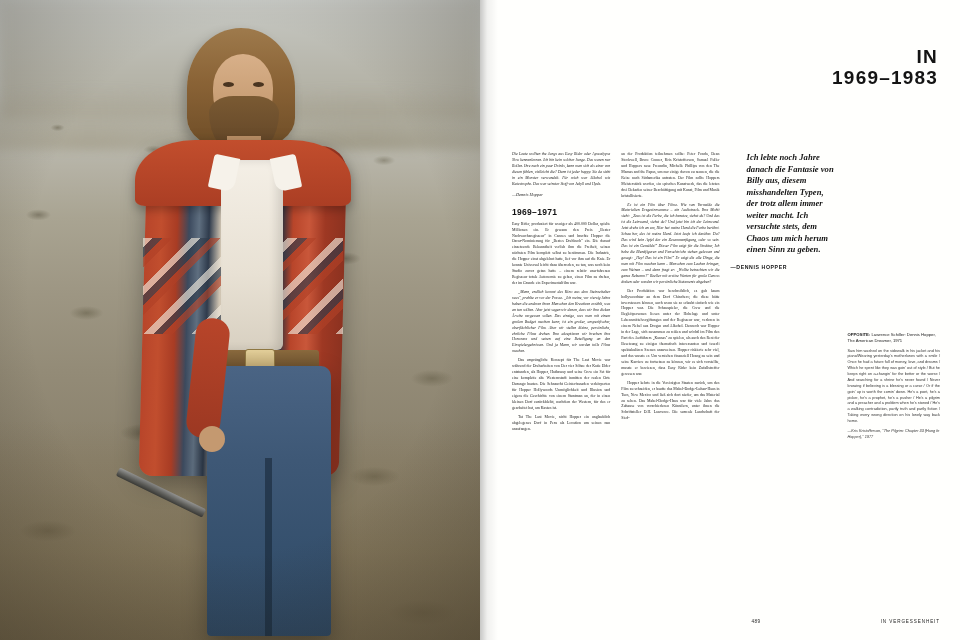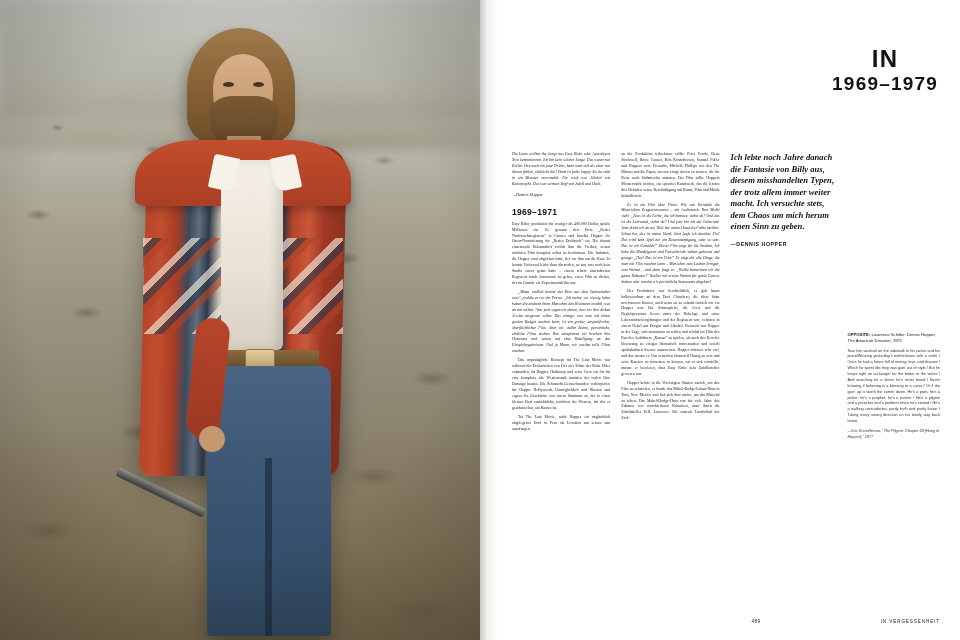--- a/index.html
+++ b/index.html
@@ -245,21 +245,21 @@
     position: absolute;
     right: 22px;
     top: 46px;
     text-align: right;
     font-family: "Liberation Sans", sans-serif;
     font-weight: 700;
     letter-spacing: 1.2px;
     color: #141414;
     line-height: 1.12;
   }
-  .headline .l1 { font-size: 24px; text-align: center; }
+  .headline .l1 { font-size: 19px; }
   .headline .l2 { font-size: 19px; }
   .headline .l3 { font-size: 19px; }
 
   .cols {
     position: absolute;
     left: 32px;
     right: 20px;
     top: 152px;
     bottom: 40px;
     display: flex;
@@ -295,21 +295,21 @@
     letter-spacing: .3px;
   }
 
   .pullquote {
     font-family: "Liberation Serif", serif;
     font-style: italic;
     font-weight: 700;
     font-size: 8.6px;
     line-height: 1.34;
     color: #141414;
-    margin: 0 0 8px 0;
+    margin: 0 0 8px 16px;
   }
   .pullquote-sig {
     font-family: "Liberation Sans", sans-serif;
     font-weight: 700;
     font-size: 5.2px;
     letter-spacing: .6px;
     color: #141414;
     margin-bottom: 14px;
   }
 
@@ -392,21 +392,21 @@
 
       <div class="vignette"></div>
     </div>
   </div>
 
   <div class="page-right">
     <div class="gutter-shadow"></div>
 
     <div class="headline">
       <div class="l1">IN</div>
-      <div class="l3">1969–1979</div>
+      <div class="l3">1969–1983</div>
     </div>
 
     <div class="cols">
 
       <div class="col c1">
         <p class="body ital">Die Leute wollten the Jungs aus Easy Rider oder Apocalypse Now kennenlernen. Ich bin kein solcher Junge. Das waren nur Rollen. Ihre nach ein paar Drinks, kann man sich als einer von diesen fühlen, vielleicht die? Dann ist jeder happy. Sie da sieht in ein Monster verwandelt. Für mich war Alkohol wie Katastrophe. Das war seinster Stoff von Jekyll und Hyde.</p>
         <div class="sig">—Dennis Hopper</div>
         <div class="subhead">1969–1971</div>
         <p class="body">Easy Rider, produziert für weniger als 400.000 Dollar, spielte Millionen ein. Er gewann den Preis „Bester Nachwuchsregisseur" in Cannes und brachte Hopper die Oscar-Nominierung für „Bestes Drehbuch" ein. Die darauf einsetzende Bekanntheit verlieh ihm die Freiheit, seinen nächsten Film komplett selbst zu bestimmen. Die Industrie, die Hopper einst abgelehnt hatte, lief vor ihm auf die Knie. Er konnte Universal leicht dazu überreden, zu tun, was noch kein Studio zuvor getan hatte – einem relativ unerfahrenen Regisseur totale Autonomie zu geben, einen Film zu drehen, der im Grunde ein Experimentalfilm war.</p>
         <p class="body ital ind">„Mann, endlich kommt das Kino aus dem Steinzeitalter raus", prahlte er vor der Presse. „Ich meine, vor vierzig Jahre haben die anderen ihren Menschen den Kreativen erzählt, was an tun sollten. Aber jetzt sagen wir denen, dass wir ihre dicken Ärsche vergessen sollen. Das einzige, was man mit einem großen Budget machen kann, ist ein großer, unspezifischer, oberflächlicher Film. Aber wir stellen kleine, persönliche, ehrliche Filme drehen. Ihre akzeptieren wir brechen ihre Honorare und setzen auf eine Beteiligung an den Einspielergebnissen. Und ja Mann, wir werden tolle Filme machen.</p>

